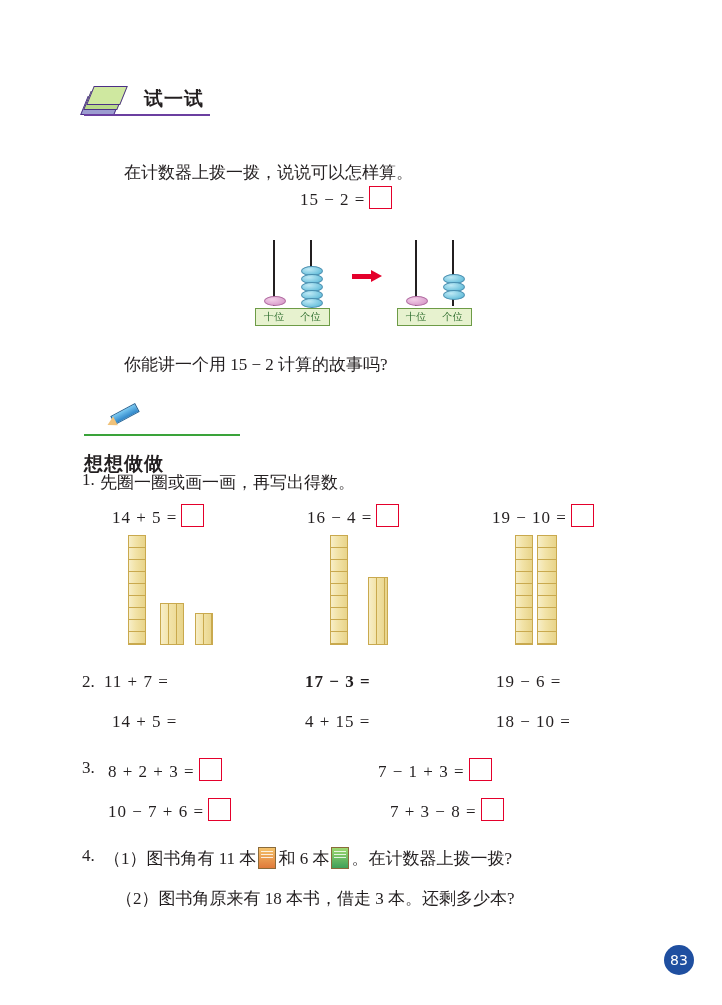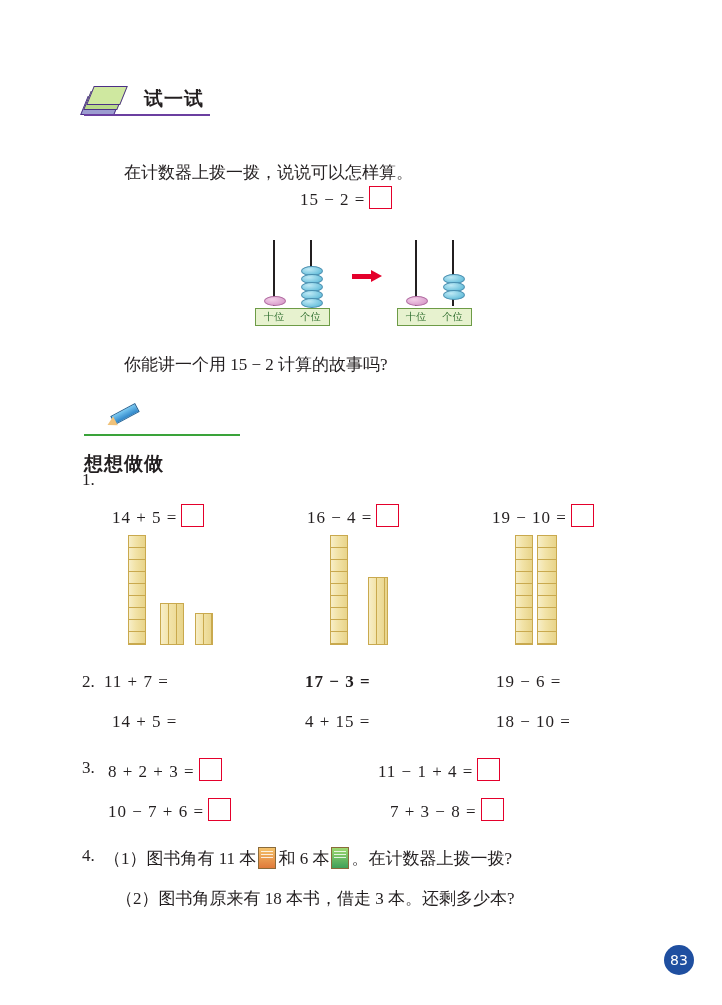--- a/index.html
+++ b/index.html
@@ -279,20 +279,21 @@
   <div class="sec-header" style="left:84px; top:405px;flex-direction:column;">
     <div class="icon-pencil">
       <div class="body"></div>
         <div class="tip"></div>
     </div>
     <div class="sec-title">想想做做</div>
   </div>
   <div class="sec-underline green" style="left:84px; top:434px; width:156px;"></div>
 
   <div class="num-lead" style="left:82px; top:470px;">1.</div>
+  <div class="txt" style="left:100px; top:470px;">先圈一圈或画一画，再写出得数。</div>
 
   <div class="eq" style="left:112px; top:504px;">
     <span>14 + 5 =</span><span class="box"></span>
   </div>
   <div class="eq" style="left:307px; top:504px;">
     <span>16 − 4 =</span><span class="box"></span>
   </div>
   <div class="eq" style="left:492px; top:504px;">
     <span>19 − 10 =</span><span class="box"></span>
   </div>
@@ -320,21 +321,21 @@
 
   <div class="eq" style="left:112px; top:712px;">14 + 5 =</div>
   <div class="eq" style="left:305px; top:712px;"> 4 + 15 =</div>
   <div class="eq" style="left:496px; top:712px;">18 − 10 =</div>
 
   <div class="num-lead" style="left:82px; top:758px;">3.</div>
   <div class="eq" style="left:108px; top:758px;">
     <span>8  + 2 + 3 =</span><span class="box"></span>
   </div>
   <div class="eq" style="left:378px; top:758px;">
-    <span>11 − 1 + 4 =</span><span class="box"></span>
+    <span>7 − 1 + 3 =</span><span class="box"></span>
   </div>
   <div class="eq" style="left:108px; top:798px;">
     <span>10 − 7 + 6 =</span><span class="box"></span>
   </div>
   <div class="eq" style="left:390px; top:798px;">
     <span>7 + 3 − 8 =</span><span class="box"></span>
   </div>
 
   <div class="num-lead" style="left:82px; top:846px;">4.</div>
   <div class="txt" style="left:104px; top:846px;">

